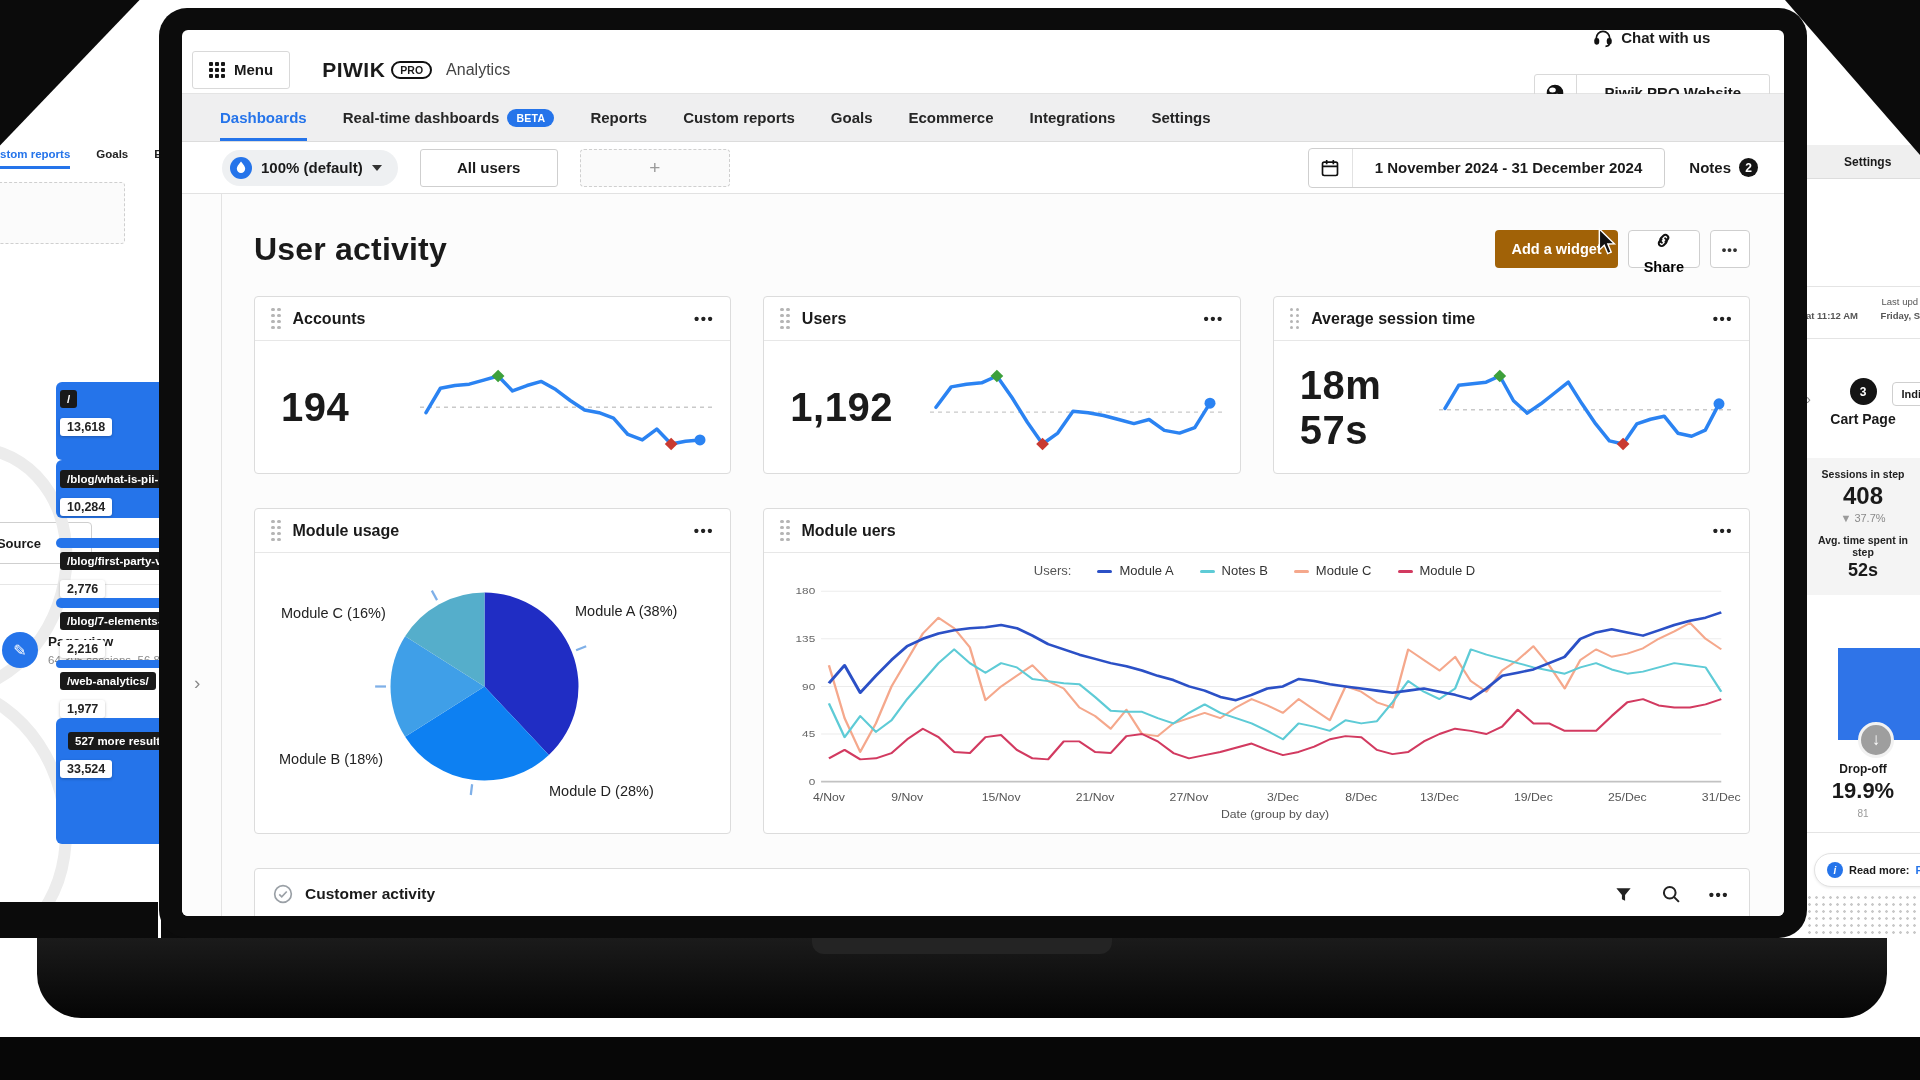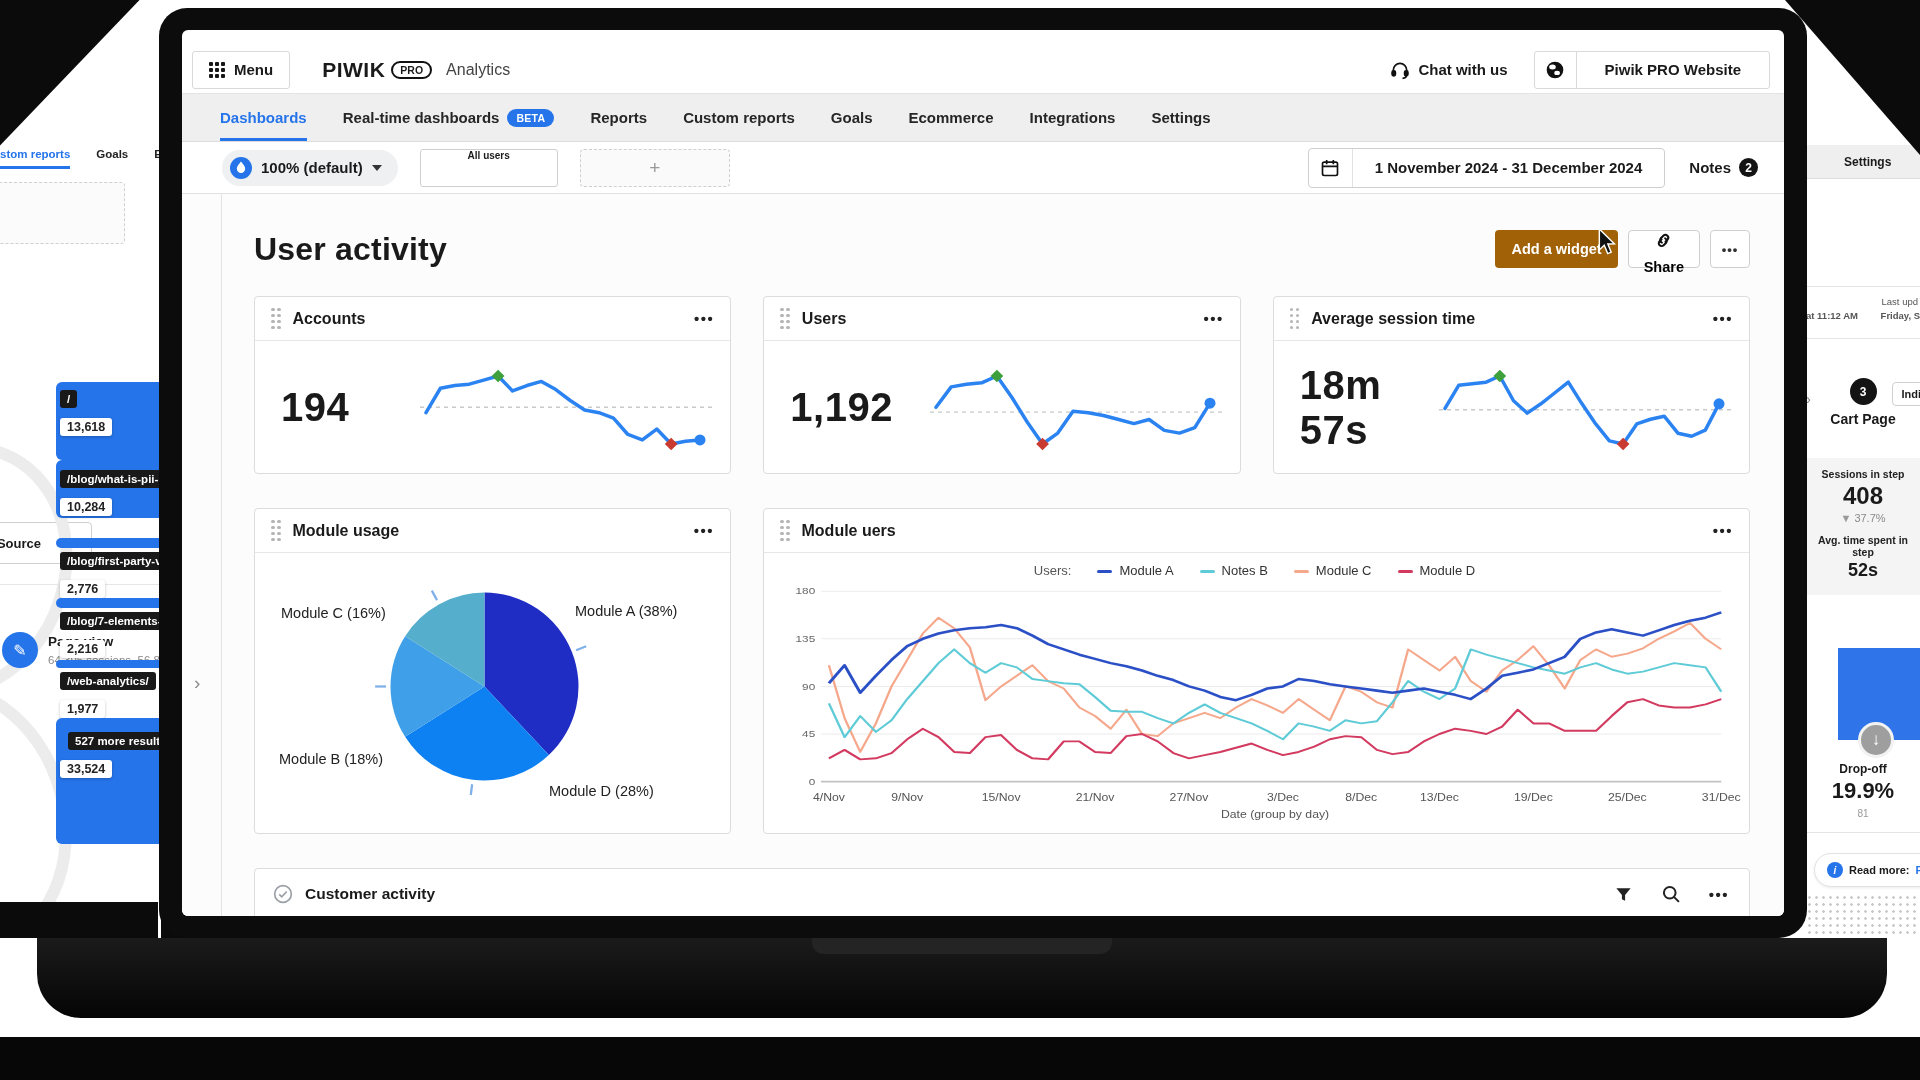--- a/index.html
+++ b/index.html
@@ -61,38 +61,38 @@
 
   
   #topbar { height:48px; background:#fff; border-bottom:1px solid #e4e4e4; display:flex; align-items:center; padding:0 14px 0 10px; flex:0 0 auto;margin-top:16px; }
   #menu-btn { height:38px; border:1px solid #d9d9d9; border-radius:3px; display:flex; align-items:center; gap:9px; padding:0 16px; font-size:15px; font-weight:700; background:#fff; }
   .grid-icon { display:grid; grid-template-columns:repeat(3,4px); grid-template-rows:repeat(3,4px); gap:2px; }
   .grid-icon i { background:#171717; border-radius:1px; }
   #brand { display:flex; align-items:center; margin-left:32px; }
   #brand .piwik { font-size:21px; font-weight:800; letter-spacing:.5px; }
   #brand .pro { border:2.5px solid #111; border-radius:11px; font-size:10.5px; font-weight:800; padding:1px 7px; margin-left:6px; }
   #brand .product { font-size:16px; color:#444; margin-left:14px; }
-  #topbar-right { margin-left:auto; display:flex; align-items:center; gap:26px; }
+  #topbar-right { margin-left:auto; display:flex; align-items:center; gap:26px;flex-direction:column; }
   #chat { display:flex; align-items:center; gap:8px; font-size:15px; font-weight:700; }
   #website-box { display:flex; align-items:stretch; border:1px solid #d9d9d9; border-radius:3px; height:38px; }
   #website-globe { width:42px; display:flex; align-items:center; justify-content:center; border-right:1px solid #d9d9d9; }
   #website-label { display:flex; align-items:center; padding:0 28px; font-size:15px; font-weight:700; }
 
   
   #navbar { height:48px; background:#efeff0; border-bottom:1px solid #dcdcdc; display:flex; align-items:stretch; gap:36px; padding:0 0 0 38px; flex:0 0 auto; }
   .nav-tab { display:flex; align-items:center; gap:8px; font-size:15px; font-weight:700; color:#262626; position:relative; white-space:nowrap; }
   .nav-tab.active { color:#2574ea; }
   .nav-tab.active::after { content:""; position:absolute; left:0; right:0; bottom:0; height:3px; background:#2574ea; }
   .beta { background:#2574ea; color:#fff; font-size:10.5px; font-weight:800; border-radius:9px; padding:3px 9px; letter-spacing:.3px; }
 
   
   #filterbar { height:52px; background:#fff; border-bottom:1px solid #e2e2e2; display:flex; align-items:center; padding:0 26px 0 40px; gap:22px; flex:0 0 auto; }
   #traffic-pill { display:flex; align-items:center; gap:9px; background:#eef0f2; border-radius:18px; height:36px; padding:0 16px 0 8px; font-size:15px; font-weight:700; }
   .chev-down { width:0; height:0; border-left:5px solid transparent; border-right:5px solid transparent; border-top:6px solid #333; }
-  #segment-btn { height:38px; min-width:138px; border:1px solid #cfcfcf; border-radius:3px; background:#fff; display:flex; justify-content:center; font-size:10px; font-weight:700; padding:0 20px; }
+  #segment-btn { height:38px; min-width:138px; border:1px solid #cfcfcf; border-radius:3px; background:#fff; display:flex; align-items:center; justify-content:center; font-size:15px; font-weight:700; padding:0 20px; }
   #add-segment { height:38px; width:150px; border:1.5px dashed #cfcfcf; border-radius:4px; background:#fafafa; color:#9a9a9a; font-size:19px; display:flex; align-items:center; justify-content:center; }
   #filter-right { margin-left:auto; display:flex; align-items:center; gap:24px; }
   #date-box { display:flex; align-items:stretch; height:40px; border:1px solid #cfcfcf; border-radius:4px; background:#fff; }
   #date-icon-cell { width:44px; display:flex; align-items:center; justify-content:center; border-right:1px solid #e2e2e2; }
   #date-label { display:flex; align-items:center; padding:0 22px; font-size:15px; font-weight:700; }
   #notes { display:flex; align-items:center; gap:8px; font-size:15px; font-weight:700; }
   .badge { width:19px; height:19px; border-radius:50%; background:#141414; color:#fff; font-size:12px; font-weight:700; display:inline-flex; align-items:center; justify-content:center; }
 
   
   #content { flex:1; display:flex; background:#fcfcfc; position:relative; }

